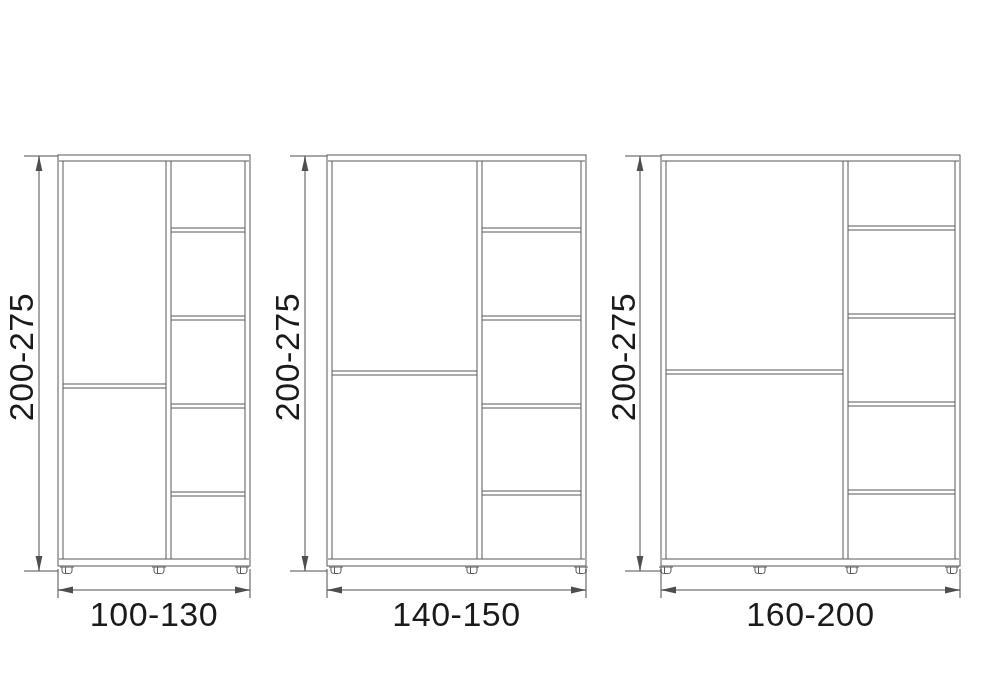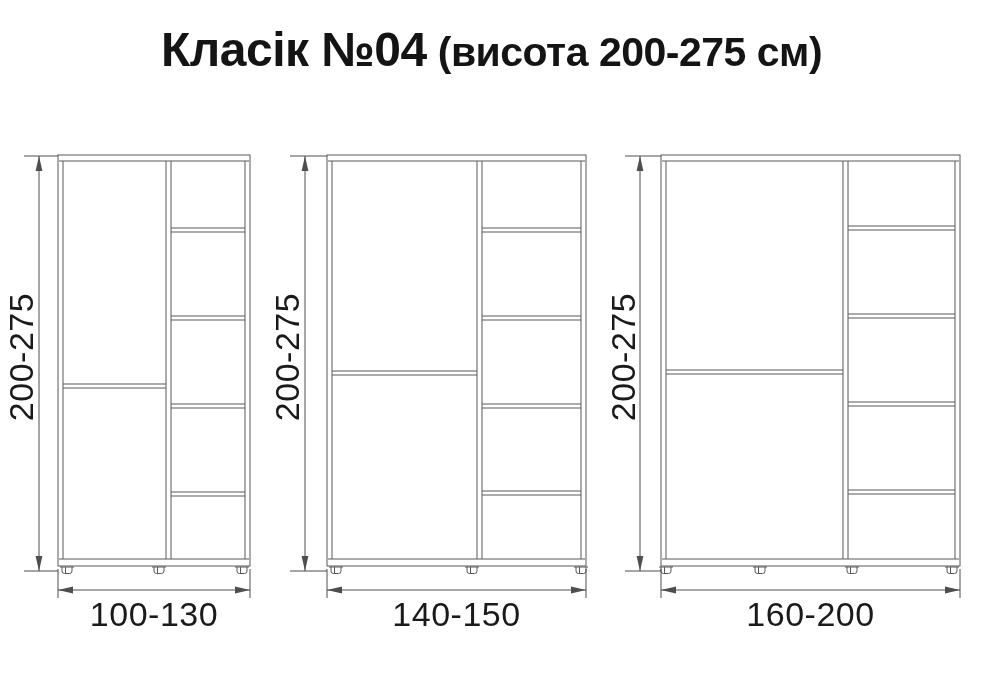--- a/index.html
+++ b/index.html
@@ -34,23 +34,20 @@
     font-family:"Liberation Sans", sans-serif;
     font-size:34px;
     font-weight:400;
     letter-spacing:0.5px;
   }
 </style>
 </head>
 <body>
 
 <div class="page">
-  <div class="title">
-    <span class="title-main">Класік №04</span><span class="title-sub">(висота 200-275 см)</span>
-  </div>
   <svg class="diagram" width="983" height="700" viewBox="0 0 983 700" id="diagram">
       <g>
         <rect x="58" y="155" width="192" height="411" fill="#ffffff" stroke="#585858" stroke-width="1"></rect>
         <line x1="59" y1="161" x2="249" y2="161" stroke="#585858" class="cab-line"></line>
         <line x1="63" y1="161" x2="63" y2="559" stroke="#585858" class="cab-line"></line>
         <line x1="245" y1="161" x2="245" y2="559" stroke="#585858" class="cab-line"></line>
         <line x1="59" y1="559" x2="249" y2="559" stroke="#585858" class="cab-line"></line>
         <line x1="166" y1="161" x2="166" y2="559" stroke="#585858" class="cab-line"></line>
         <line x1="171" y1="161" x2="171" y2="559" stroke="#585858" class="cab-line"></line>
         <line x1="63" y1="384" x2="166" y2="384" stroke="#585858" class="cab-line"></line>

